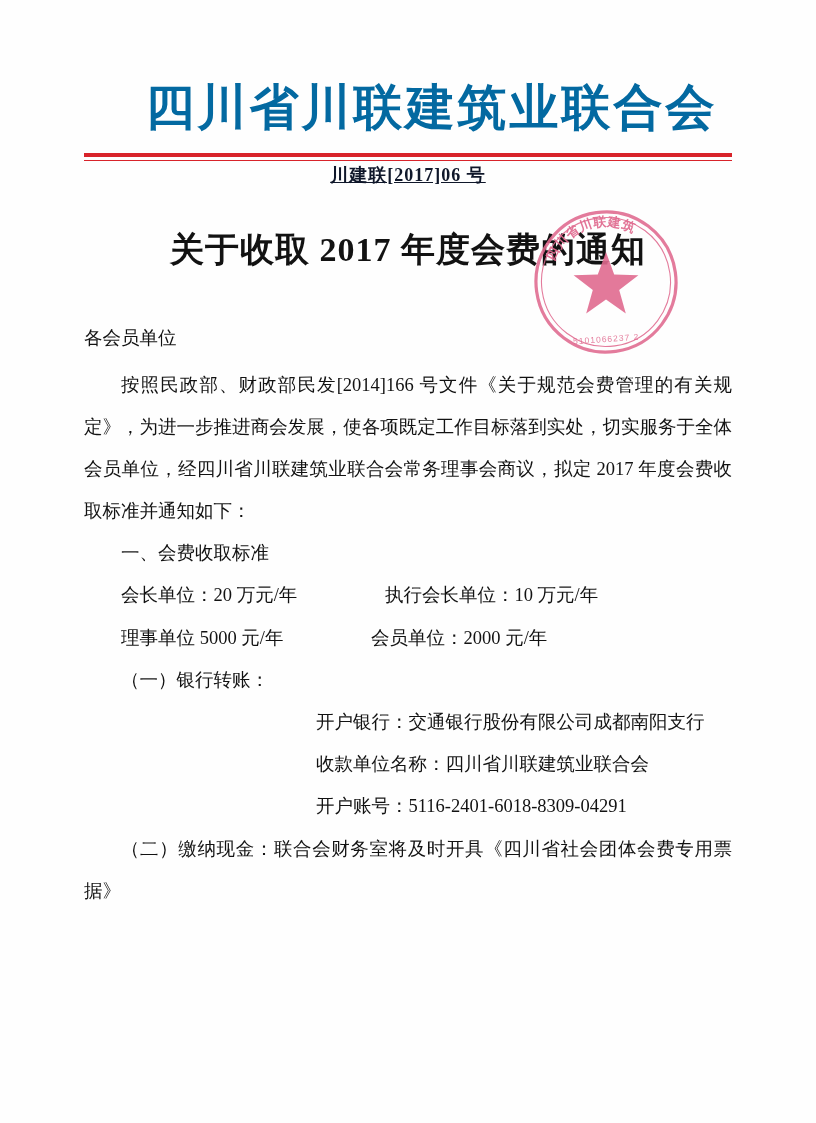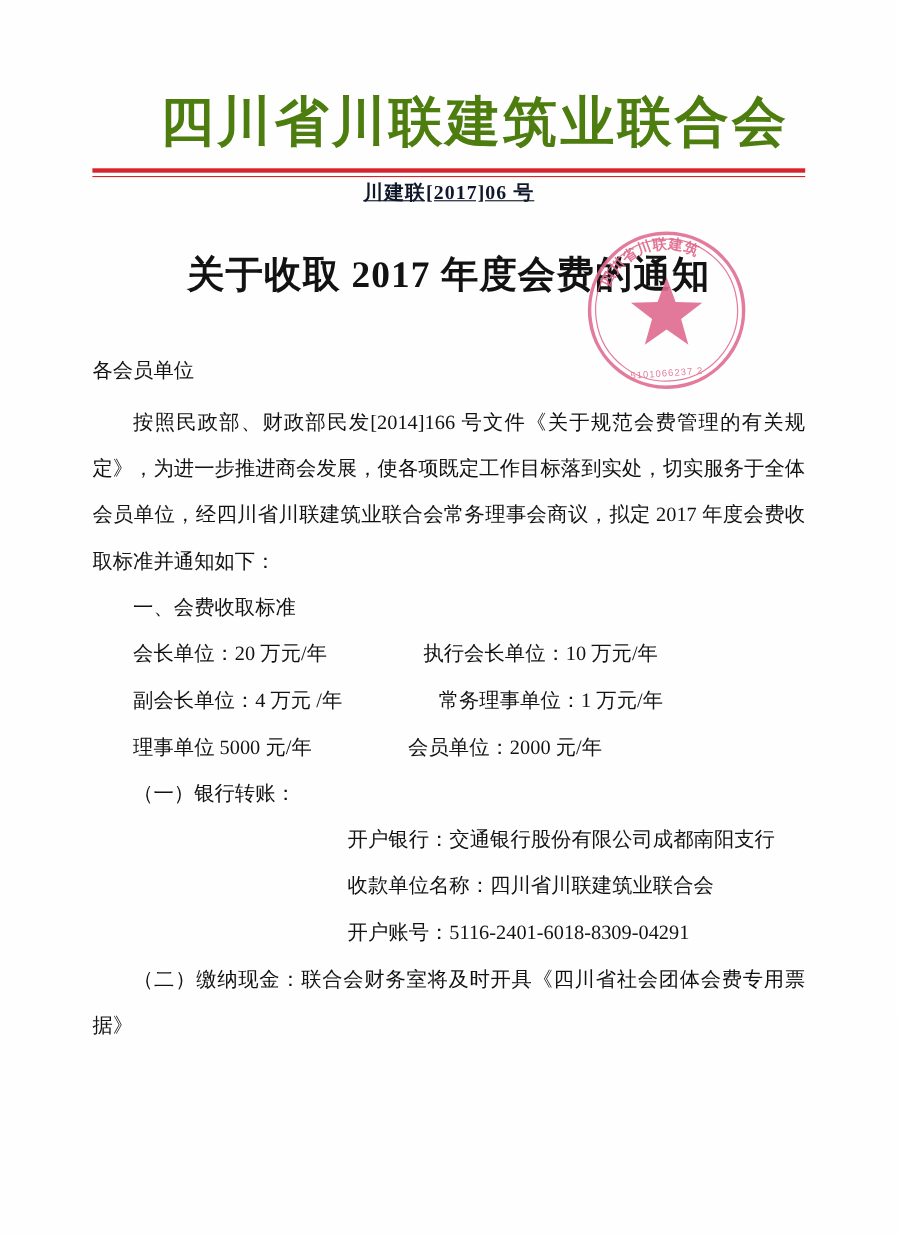--- a/index.html
+++ b/index.html
@@ -23,23 +23,23 @@
     padding: 0;
     background: #fefefe;
   }
 
   
   .letterhead {
     padding-top: 86px;
     text-align: center;
   }
   .org-title {
-    font-family: Liberation Sans, sans-serif;
+    font-family: Liberation Mono, monospace;
     font-weight: bold;
-    color: #4d7c0f;
+    color: #0369a1;
     font-size: 49px;
     letter-spacing: 3px;
     line-height: 1.05;
     white-space: nowrap;
     margin-left: 47px;
   }
   .rule-wrap {
     margin: 16px auto 0 auto;
     width: 648px;
   }
@@ -176,24 +176,20 @@
 
     <p class="para">按照民政部、财政部民发[2014]166 号文件《关于规范会费管理的有关规定》，为进一步推进商会发展，使各项既定工作目标落到实处，切实服务于全体会员单位，经四川省川联建筑业联合会常务理事会商议，拟定 2017 年度会费收取标准并通知如下：</p>
 
     <p class="section-head">一、会费收取标准</p>
 
     <p class="fee-line">
       <span>会长单位：20 万元/年</span>
       <span class="col2">执行会长单位：10 万元/年</span>
     </p>
     <p class="fee-line">
-      <span>副会长单位：4 万元 /年</span>
-      <span class="col2">常务理事单位：1 万元/年</span>
-    </p>
-    <p class="fee-line">
       <span>理事单位 5000 元/年</span>
       <span class="col2">会员单位：2000 元/年</span>
     </p>
 
 
     <p class="sub-item">（一）银行转账：</p>
 
     <p class="bank-line">开户银行：交通银行股份有限公司成都南阳支行</p>
     <p class="bank-line">收款单位名称：四川省川联建筑业联合会</p>
     <p class="bank-line">开户账号：5116-2401-6018-8309-04291</p>

